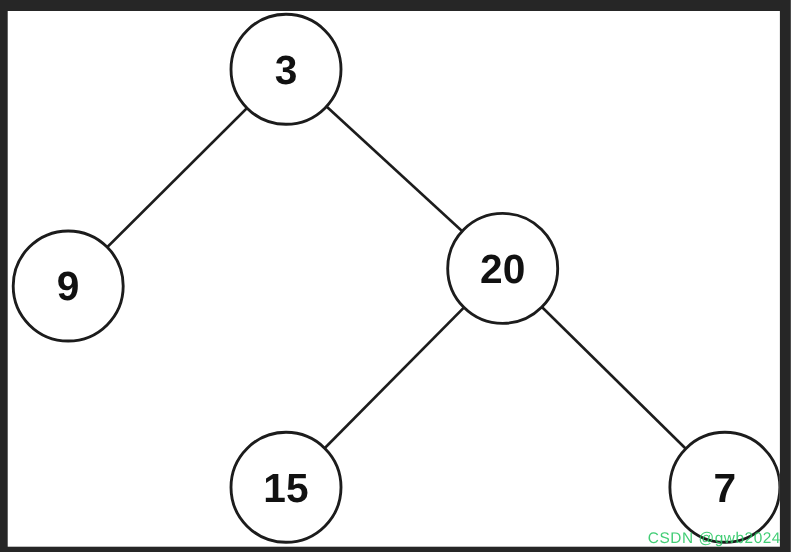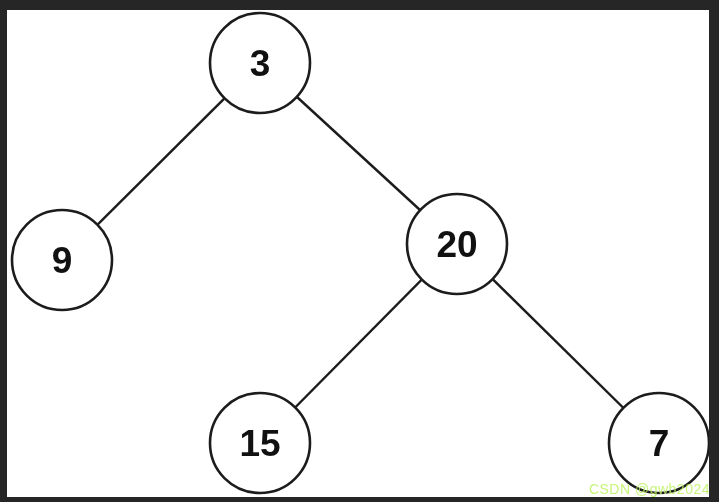--- a/index.html
+++ b/index.html
@@ -60,14 +60,14 @@
         <circle cx="55" cy="250" r="50" fill="#ffffff" stroke="#1c1c1c" stroke-width="2.6"></circle>
         <text x="55" y="250" dy="0.35em" text-anchor="middle" fill="#111111" class="node-label">9</text>
         <circle cx="450" cy="234" r="50" fill="#ffffff" stroke="#1c1c1c" stroke-width="2.6"></circle>
         <text x="450" y="234" dy="0.35em" text-anchor="middle" fill="#111111" class="node-label">20</text>
         <circle cx="253" cy="433" r="50" fill="#ffffff" stroke="#1c1c1c" stroke-width="2.6"></circle>
         <text x="253" y="433" dy="0.35em" text-anchor="middle" fill="#111111" class="node-label">15</text>
         <circle cx="652" cy="433" r="50" fill="#ffffff" stroke="#1c1c1c" stroke-width="2.6"></circle>
         <text x="652" y="433" dy="0.35em" text-anchor="middle" fill="#111111" class="node-label">7</text>
       </svg>
   </div>
-  <div class="watermark" style="color: #bef264;">CSDN @gwb2024</div>
+  <div class="watermark" style="color: #22c55e;">CSDN @gwb2024</div>
 </div>
 
 </body></html>

